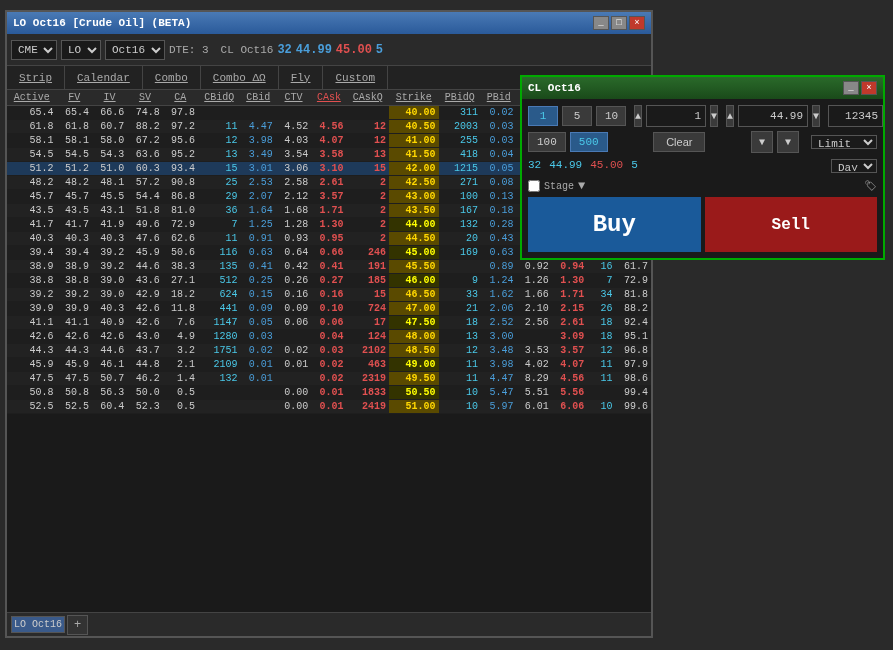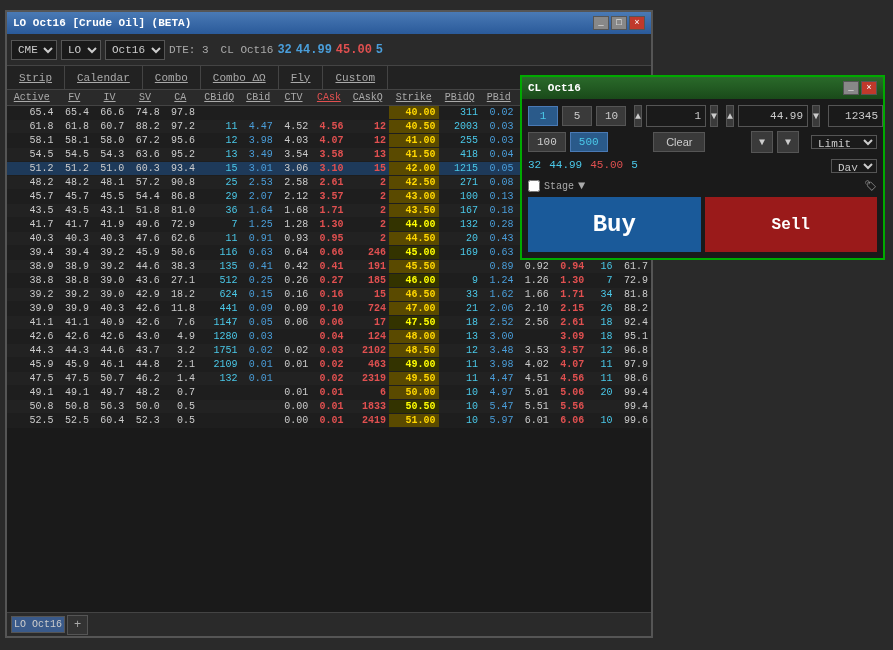--- a/index.html
+++ b/index.html
@@ -806,43 +806,24 @@
             <td>46.2</td>
             <td>1.4</td>
             <td class="cell-cyan" style="color: rgb(74, 200, 232);">132</td>
             <td class="cell-bid-price" style="color: rgb(74, 158, 218);">0.01</td>
             <td></td>
             <td class="cell-red">0.02</td>
             <td class="cell-red">2319</td>
             <td class="cell-yellow-bg">49.50</td>
             <td class="cell-cyan">11</td>
             <td class="cell-bid-price">4.47</td>
-            <td>4.51</td>
+            <td>8.29</td>
             <td class="cell-red">4.56</td>
             <td class="cell-cyan">11</td>
             <td>98.6</td>
-          </tr>
-          <tr>
-            <td>49.1</td>
-            <td>49.1</td>
-            <td>49.7</td>
-            <td>48.2</td>
-            <td>0.7</td>
-            <td class="cell-cyan"></td>
-            <td class="cell-bid-price"></td>
-            <td>0.01</td>
-            <td class="cell-red">0.01</td>
-            <td class="cell-red">6</td>
-            <td class="cell-yellow-bg">50.00</td>
-            <td class="cell-cyan">10</td>
-            <td class="cell-bid-price">4.97</td>
-            <td>5.01</td>
-            <td class="cell-red">5.06</td>
-            <td class="cell-cyan">20</td>
-            <td>99.4</td>
           </tr>
           <tr>
             <td>50.8</td>
             <td>50.8</td>
             <td>56.3</td>
             <td>50.0</td>
             <td>0.5</td>
             <td class="cell-cyan"></td>
             <td class="cell-bid-price"></td>
             <td>0.00</td>

